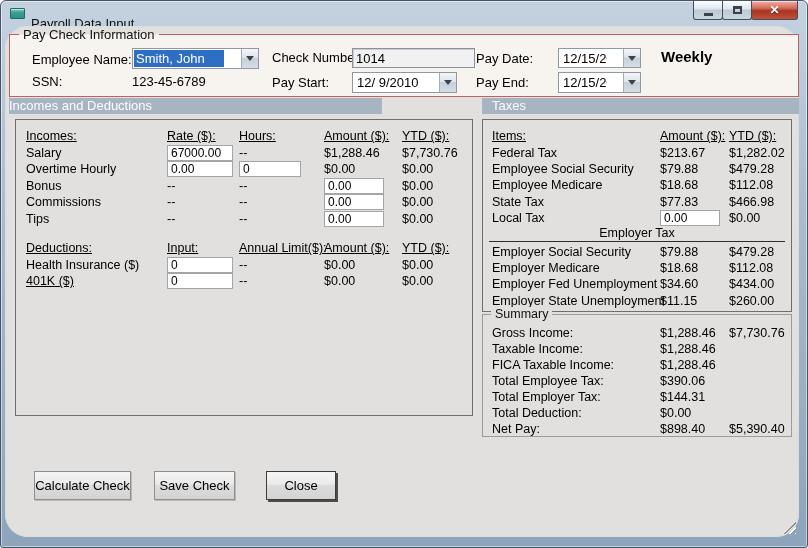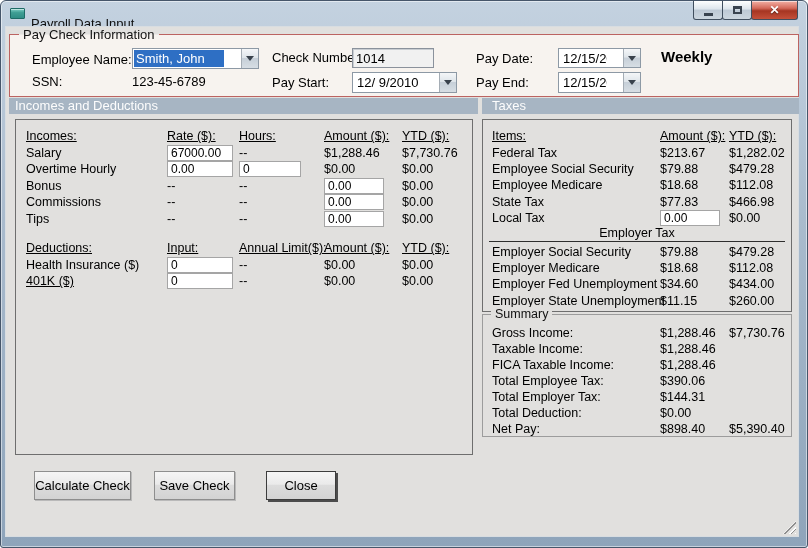--- a/index.html
+++ b/index.html
@@ -21,21 +21,21 @@
   .wbtn { height:19px; border:1px solid #404e5e; border-top:none; margin-left:-1px;
     display:flex; align-items:center; justify-content:center; border-radius:0 0 3px 3px; cursor:default;
     box-shadow:inset 0 1px 0 rgba(255,255,255,.55); }
   .minb,.maxb { width:30px; background:linear-gradient(180deg,#fdfefe 0%,#dde5ec 45%,#bdc9d5 50%,#ccd6df 100%); }
   .closeb { width:47px; background:linear-gradient(180deg,#f3b1a5 0%,#d4695a 40%,#a63522 55%,#c4503a 100%); }
   .glyph-min { width:9px; height:3px; background:#39434f; margin-top:8px; }
   .glyph-max { width:9px; height:8px; border:2px solid #39434f; border-top-width:3px; background:transparent; }
   .glyph-close { color:#fff; font-size:12px; font-weight:bold; line-height:1; text-shadow:0 1px 1px rgba(0,0,0,.5); }
 
   .client { position:absolute; left:4px; right:8px; top:25px; bottom:10px;
-    background:#e1e0de; box-shadow:inset 0 0 0 1px #d8dde1; }
+    background:#e1e0de; box-shadow:inset 0 0 0 1px #d8dde1;border-radius:23px; }
   .abs { position:absolute; }
 
   
   .gb-red { border:1px solid #bc6361; background:#f7f3ef; }
   .gb-red .legend { position:absolute; top:-8px; left:9px; padding:0 4px; font-size:13px; color:#111;
     background:linear-gradient(180deg,#e1e0de 45%,#f7f3ef 55%); }
   .gb-gray { border:1px solid #9c9c9c; background:#e1e0de; }
   .gb-gray .legend { position:absolute; top:-8px; left:8px; padding:0 4px; font-size:12.5px; color:#111; background:#e1e0de; }
 
   .strip { background:#a7b5c3; color:#fdfdfd; font-size:13px; line-height:16px; height:16px; overflow:hidden; }
@@ -105,21 +105,21 @@
 
       <span class="abs lbl" style="left:22px;top:17px;">Employee Name:</span>
       <div class="combo" style="left:122px;top:13px;width:127px;">
         <span class="combo-sel">Smith, John</span>
         <span class="drop-btn">
             <span class="arrow-down"></span>
           </span>
       </div>
 
       <span class="abs lbl" style="left:262px;top:15px;">Check Number:</span>
-      <input class="abs tb tb3d" style="left: 342px; top: 13px; width: 82px; height: 20px; font-size: 13px;" value="1014">
+      <input class="abs tb tb3d" style="left: 342px; top: 13px; width: 123px; height: 20px; font-size: 13px;" value="1014">
 
       <span class="abs lbl" style="left:466px;top:16px;">Pay Date:</span>
       <div class="dtp" style="left:548px;top:13px;width:83px;height:20px;">
         <span class="dtp-sel">12/15/2010</span>
         <span class="drop-btn">
             <span class="arrow-down"></span>
           </span>
       </div>
 
       <span class="abs lbl b" style="left:651px;top:13px;font-size:15px;">Weekly</span>
@@ -137,24 +137,24 @@
 
       <span class="abs lbl" style="left:466px;top:40px;">Pay End:</span>
       <div class="dtp" style="left:548px;top:37px;width:83px;height:21px;">
         <span class="dtp-sel">12/15/2010</span>
         <span class="drop-btn">
             <span class="arrow-down"></span>
           </span>
       </div>
     </div>
 
-    <div class="abs strip" style="left:4px;top:72px;width:469px;padding-left:6px;">Incomes and Deductions</div>
+    <div class="abs strip" style="left:4px;top:72px;width:373px;">Incomes and Deductions</div>
     <div class="abs strip" style="left:477px;top:72px;width:317px;padding-left:10px;">Taxes</div>
 
-    <div class="abs panel" style="left:10px;top:93px;width:458px;height:336px;">
+    <div class="abs panel" style="left:10px;top:93px;width:458px;height:297px;">
 
       <div class="grid5" style="left:10px;top:8px;">
         <span class="cell u">Incomes:</span>
         <span class="cell u">Rate ($):</span>
         <span class="cell u">Hours:</span>
         <span class="cell u">Amount ($):</span>
         <span class="cell u">YTD ($):</span>
 
         <span class="cell">Salary</span>
         <span class="cell"><input class="tb w66" value="67000.00" style=""></span>

